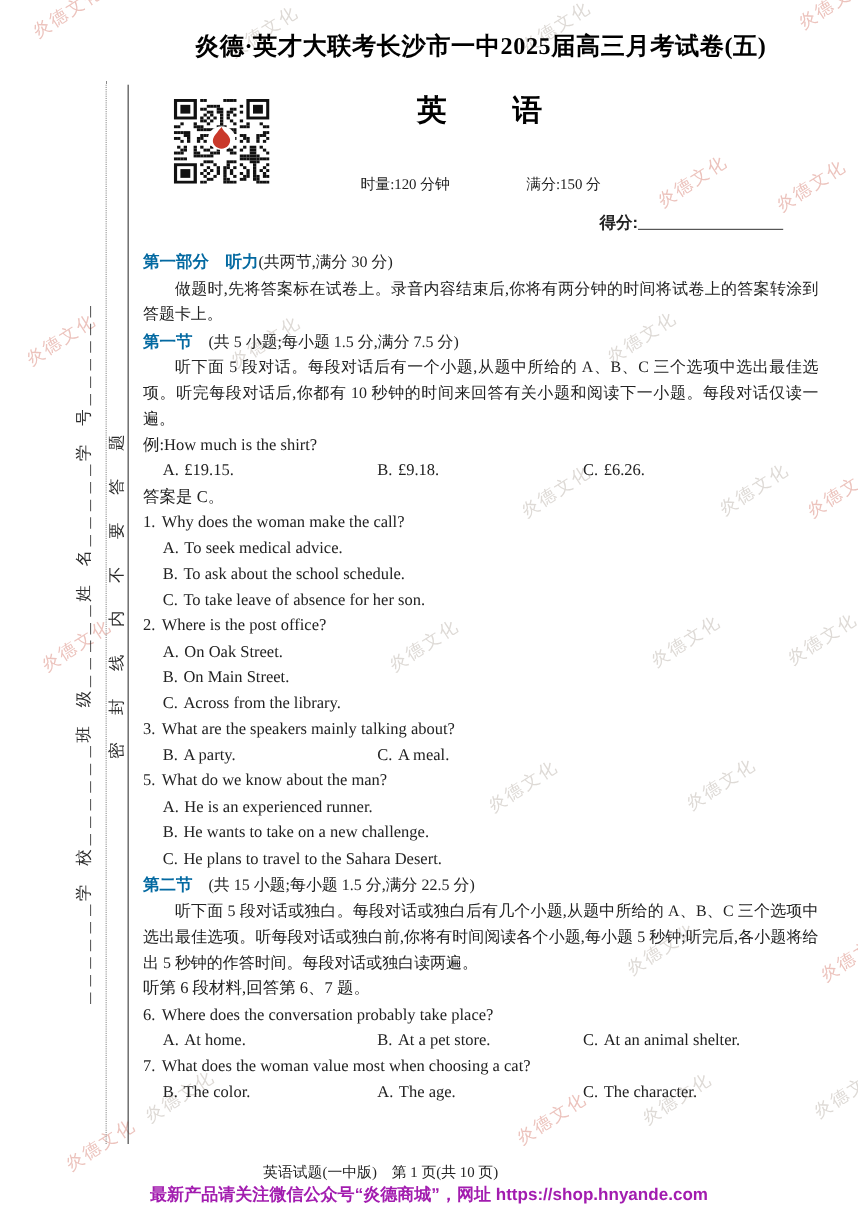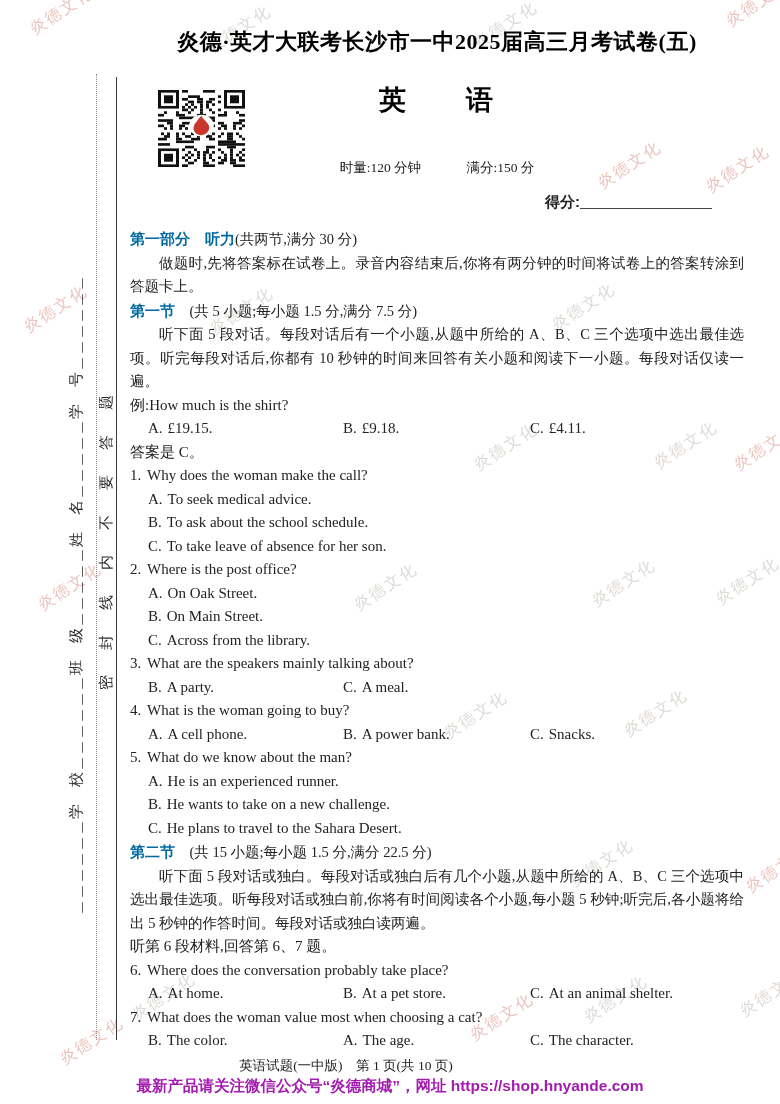--- a/index.html
+++ b/index.html
@@ -25,21 +25,21 @@
       letter-spacing:25px;text-align:center;}
   
   #content{position:absolute;left:130px;top:0;width:614px;z-index:3;}
   #page-title{margin-top:27px;text-align:center;font-size:22px;font-weight:700;
       color:#000;letter-spacing:.5px;}
   #header-row{position:relative;height:170px;}
   #qr{position:absolute;left:28px;top:33px;width:87px;height:77px;}
   #subject{ text-align:center;padding-top:26px;font-size:27px;font-weight:700;
       color:#000;line-height:34px;letter-spacing:2px;}
   #meta-row{text-align:center;margin-top:42px;font-size:13.5px;line-height:18px;}
-  #meta-row .meta-item{display:inline-block;margin:0 21px;text-align:center;}
+  #meta-row .meta-item{display:inline-block;margin:0 33px;text-align:center;}
   #score-row{position:absolute;right:32px;top:136px;font-size:15px;
       font-family:"Liberation Sans","DejaVu Sans",sans-serif;font-weight:700;text-align:right;}
   #score-blank{display:inline-block;width:132px;border-bottom:1.3px solid #444;
       height:15px;vertical-align:-2px;}
   
   .line{line-height:23.5px;font-size:15px;}
   .sec-head{line-height:23.5px;font-size:15px;}
   .sec-head .hb{font-family:"Liberation Sans","DejaVu Sans",sans-serif;
       font-weight:700;color:#0369a1;}
   .sec-head .hp{font-size:14.5px;}
@@ -386,21 +386,21 @@
   </div>
   <div class="para">听下面 5 段对话。每段对话后有一个小题,从题中所给的 A、B、C 三个选项中选出最佳选项。听完每段对话后,你都有 10 秒钟的时间来回答有关小题和阅读下一小题。每段对话仅读一遍。</div>
 
   <div class="q-line">
     <span>例:</span><span>How much is the shirt?</span>
   </div>
   <div id="example-options">
       <div class="opt-row">
         <span><span class="opt-letter">A.</span><span>£19.15.</span></span>
         <span><span class="opt-letter">B.</span><span>£9.18.</span></span>
-        <span><span class="opt-letter">C.</span><span>£4.11.</span></span>
+        <span><span class="opt-letter">C.</span><span>£6.26.</span></span>
       </div>
     </div>
   <div class="line">答案是 C。</div>
 
   <div id="questions-part1">
       <div>
         <div class="q-line"><span class="q-num">1.</span><span>Why does the woman make the call?</span></div>
         <div class="opt-stack"><span class="opt-letter">A.</span><span>To seek medical advice.</span></div>
         <div class="opt-stack"><span class="opt-letter">B.</span><span>To ask about the school schedule.</span></div>
         <div class="opt-stack"><span class="opt-letter">C.</span><span>To take leave of absence for her son.</span></div>
@@ -409,28 +409,20 @@
         <div class="q-line"><span class="q-num">2.</span><span>Where is the post office?</span></div>
         <div class="opt-stack"><span class="opt-letter">A.</span><span>On Oak Street.</span></div>
         <div class="opt-stack"><span class="opt-letter">B.</span><span>On Main Street.</span></div>
         <div class="opt-stack"><span class="opt-letter">C.</span><span>Across from the library.</span></div>
       </div>
       <div>
         <div class="q-line"><span class="q-num">3.</span><span>What are the speakers mainly talking about?</span></div>
         <div class="opt-row">
           <span><span class="opt-letter">B.</span><span>A party.</span></span>
           <span><span class="opt-letter">C.</span><span>A meal.</span></span>
-        </div>
-      </div>
-      <div>
-        <div class="q-line"><span class="q-num">4.</span><span>What is the woman going to buy?</span></div>
-        <div class="opt-row">
-          <span><span class="opt-letter">A.</span><span>A cell phone.</span></span>
-          <span><span class="opt-letter">B.</span><span>A power bank.</span></span>
-          <span><span class="opt-letter">C.</span><span>Snacks.</span></span>
         </div>
       </div>
       <div>
         <div class="q-line"><span class="q-num">5.</span><span>What do we know about the man?</span></div>
         <div class="opt-stack"><span class="opt-letter">A.</span><span>He is an experienced runner.</span></div>
         <div class="opt-stack"><span class="opt-letter">B.</span><span>He wants to take on a new challenge.</span></div>
         <div class="opt-stack"><span class="opt-letter">C.</span><span>He plans to travel to the Sahara Desert.</span></div>
       </div>
     </div>
 

